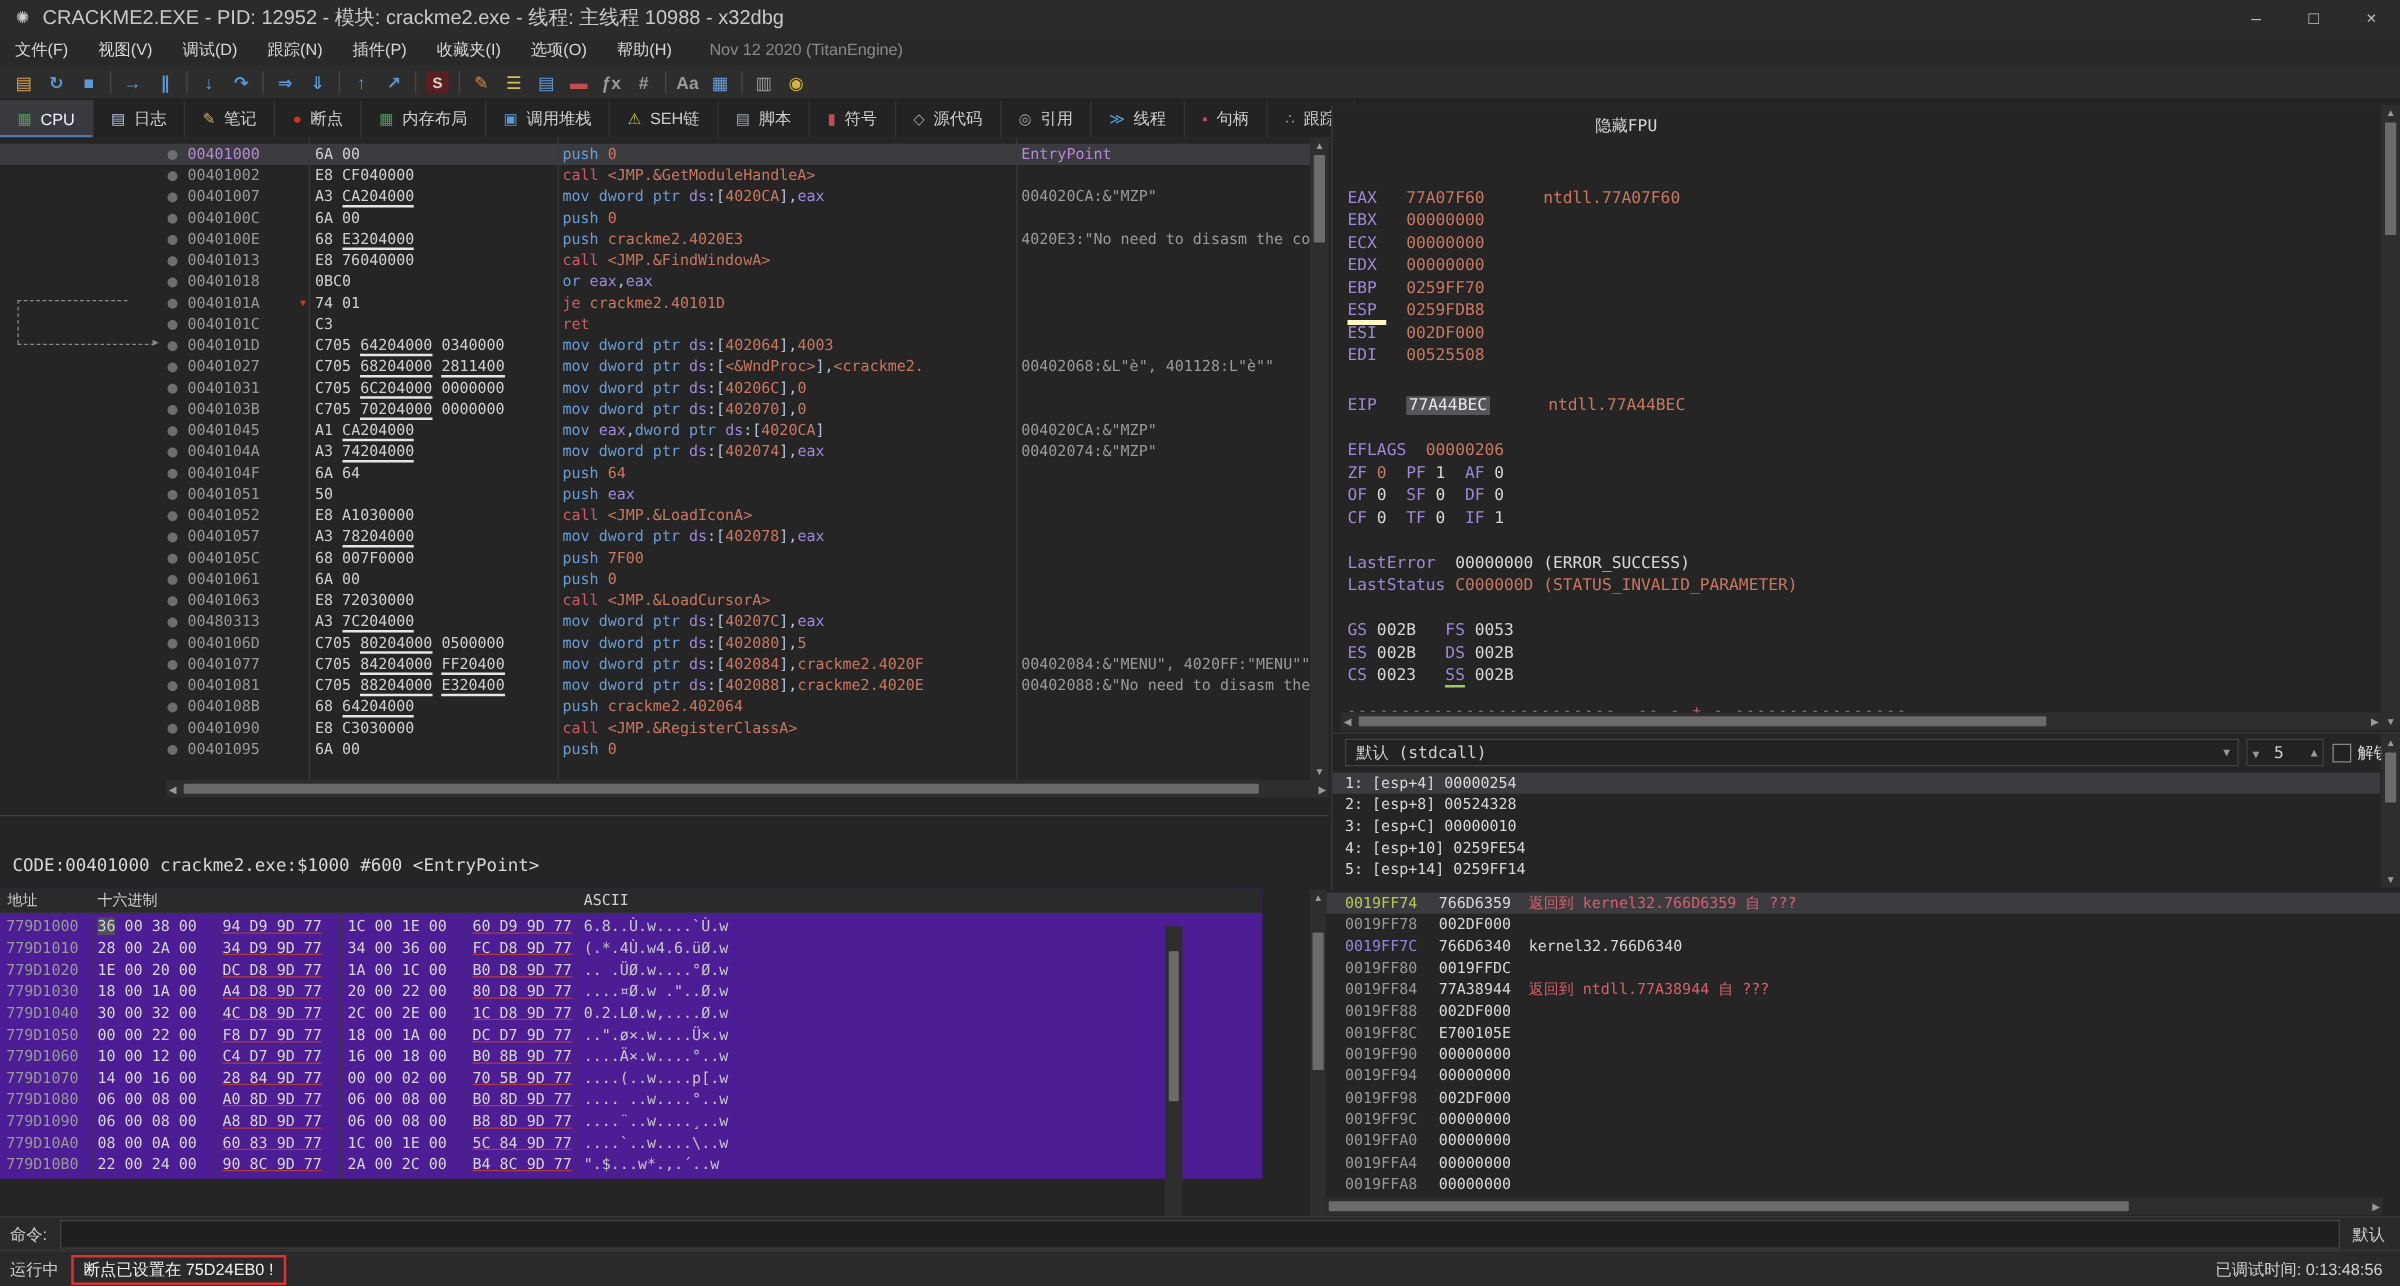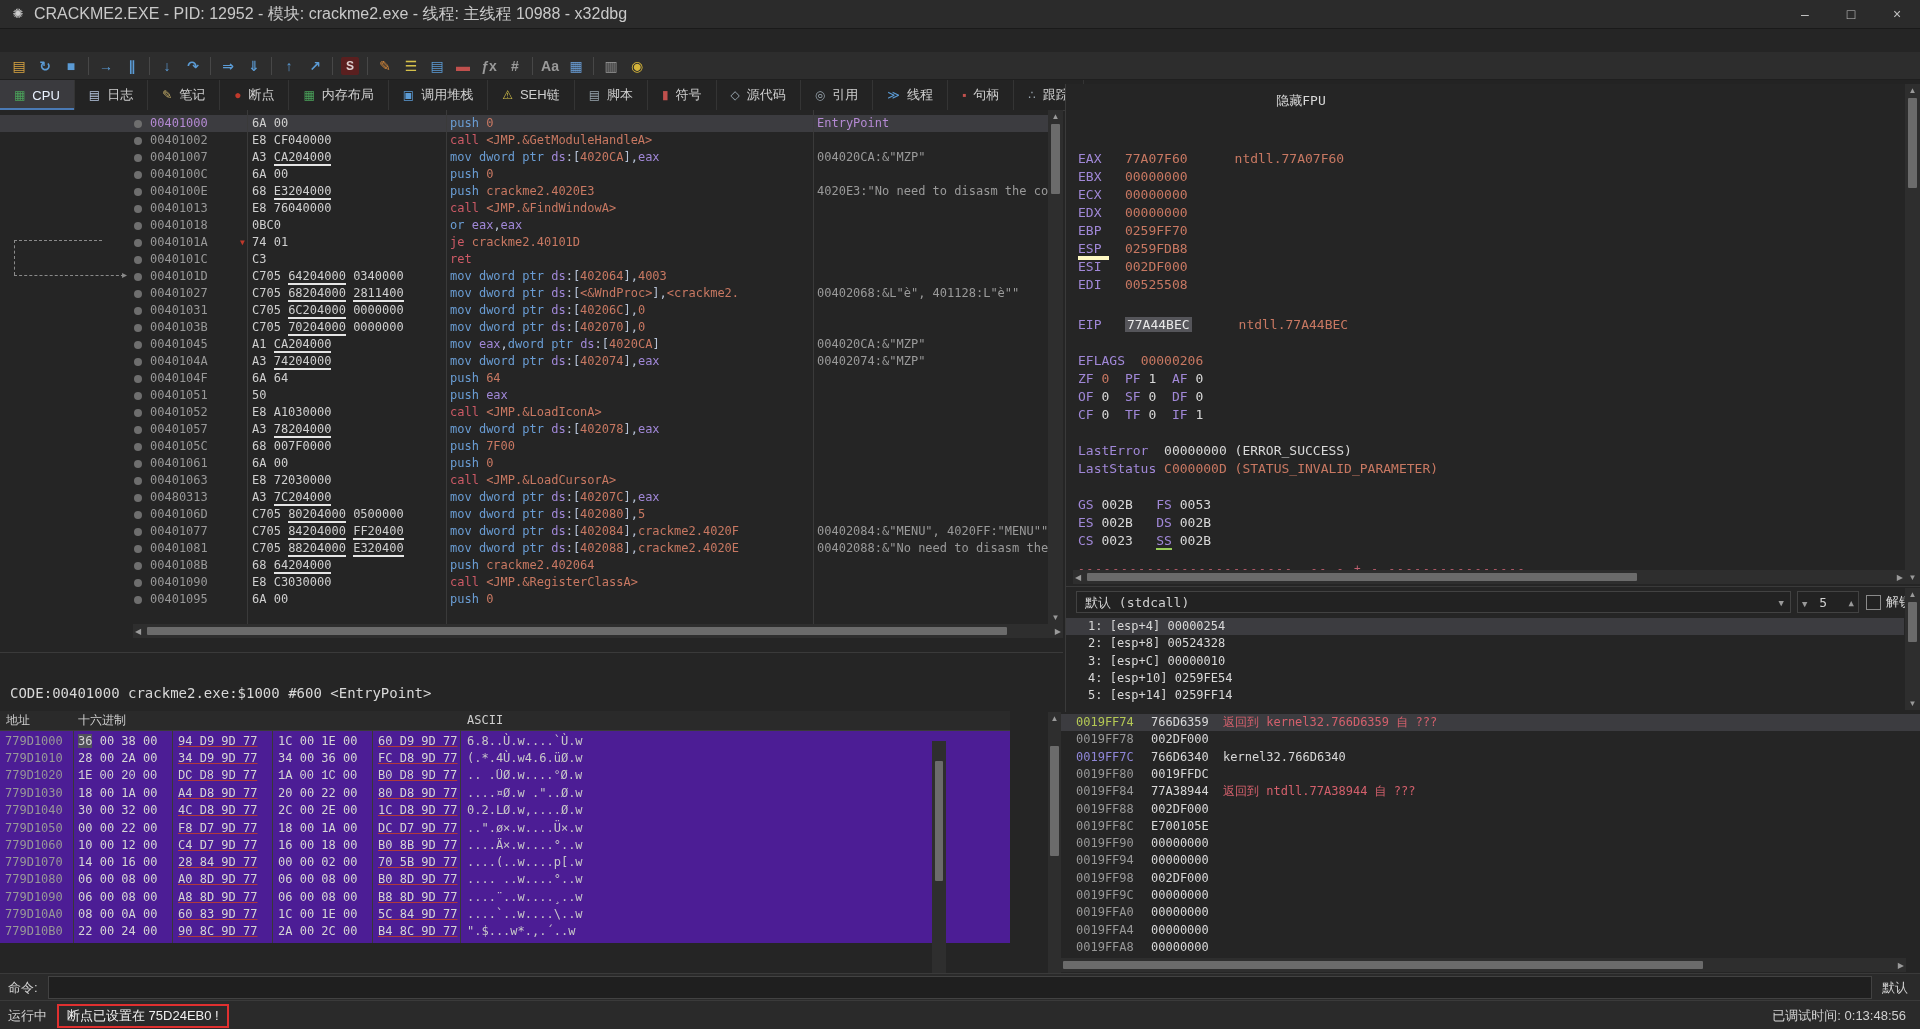--- a/index.html
+++ b/index.html
@@ -55,21 +55,21 @@
   .rhl{background:#55555a;color:#e8e8e8;padding:0 2px;}
   #reg-dashes{color:#c06070;letter-spacing:2px;font-size:11px;}
   
   #args{position:absolute;left:1065px;top:586px;width:855px;height:126px;background:#252525;border-left:1px solid #3a3a3a;border-top:1px solid #3a3a3a;}
   #conv-combo{position:absolute;left:10px;top:4px;width:715px;height:22px;background:#222;border:1px solid #424242;line-height:22px;padding-left:8px;box-sizing:border-box;color:#d0d0d0;}
   #conv-combo .caret{float:right;margin-right:6px;color:#9a9a9a;font-size:9px;}
   #arg-spin{position:absolute;left:731px;top:4px;width:62px;height:22px;background:#222;border:1px solid #424242;line-height:22px;box-sizing:border-box;color:#d0d0d0;}
   #arg-spin .caret{color:#9a9a9a;font-size:9px;padding:0 4px;}
   #unlock{position:absolute;left:800px;top:6px;display:flex;align-items:center;color:#d8d8d8;}
   #unlock .box{width:13px;height:13px;border:1px solid #8a8a8a;background:#222;margin-right:5px;}
-  .arow{position:absolute;left:0;width:838px;height:17px;line-height:17px;font-size:12px;color:#d8d8d8;padding-left:22px;box-sizing:border-box;}
+  .arow{position:absolute;left:0;width:838px;height:17px;line-height:17px;font-size:12px;color:#d8d8d8;padding-left:10px;box-sizing:border-box;}
   .arow.sel{background:#3c3c40;}
   
   #btabs{position:absolute;left:0;top:712px;width:1010px;height:29px;background:#232323;display:flex;border-bottom:1px solid #3a3a3a;}
   #dump{position:absolute;left:0;top:711px;width:1010px;height:232px;background:#4c1d95;overflow:hidden;}
   #dump-head{position:absolute;left:0;top:0;width:1010px;height:19px;background:#2a2a2a;border-bottom:1px solid #3a3a3a;color:#cfcfcf;font-size:12px;line-height:19px;}
   .dh-addr{position:absolute;left:6px;} .dh-hex{position:absolute;left:78px;} .dh-ascii{position:absolute;left:467px;}
   .mrow{position:absolute;left:0;width:1010px;height:17px;line-height:17px;font-size:12px;}
   .maddr{position:absolute;left:5px;color:#989898;}
   .mg{position:absolute;color:#d4d4d4;} 
   .mg.u{text-decoration:underline;text-decoration-color:#b03a3a;}
@@ -104,20 +104,31 @@
   <div id="titlebar">
     <span id="app-icon">✺</span>
     <span id="title-text">CRACKME2.EXE - PID: 12952 - 模块: crackme2.exe - 线程: 主线程 10988 - x32dbg</span>
     <div id="win-controls">
       <span class="winbtn">–</span>
       <span class="winbtn">□</span>
       <span class="winbtn">×</span>
     </div>
   </div>
 
+  <div id="menubar">
+      <span class="menu-item">文件(F)</span>
+      <span class="menu-item">视图(V)</span>
+      <span class="menu-item">调试(D)</span>
+      <span class="menu-item">跟踪(N)</span>
+      <span class="menu-item">插件(P)</span>
+      <span class="menu-item">收藏夹(I)</span>
+      <span class="menu-item">选项(O)</span>
+      <span class="menu-item">帮助(H)</span>
+      <span class="menu-item" id="menu-right">Nov 12 2020 (TitanEngine)</span>
+    </div>
 
   <div id="toolbar">
       <span class="tbtn" style="color: rgb(217, 164, 65);">▤</span>
       <span class="tbtn" style="color: rgb(91, 155, 213);">↻</span>
       <span class="tbtn" style="color: rgb(91, 155, 213);">■</span>
       <span class="tsep"></span>
       <span class="tbtn" style="color: rgb(91, 155, 213);">→</span>
       <span class="tbtn" style="color: rgb(91, 155, 213);">∥</span>
       <span class="tsep"></span>
       <span class="tbtn" style="color: rgb(91, 155, 213);">↓</span>
@@ -553,21 +564,21 @@
           <span class="mascii">6.8..Ù.w....`Ù.w</span>
         </div>
         <div class="mrow" style="top: 39.3px;">
           <span class="maddr">779D1010</span>
           <span class="mg mg0">28 00 2A 00</span>
           <span class="mg mg1 u">34 D9 9D 77</span>
           <span class="mg mg2">34 00 36 00</span>
           <span class="mg mg3 u">FC D8 9D 77</span>
           <span class="mascii">(.*.4Ù.w4.6.üØ.w</span>
         </div>
-        <div class="mrow" style="top: 56.6px; font-family: Liberation Mono, monospace;">
+        <div class="mrow" style="top: 56.6px;">
           <span class="maddr">779D1020</span>
           <span class="mg mg0">1E 00 20 00</span>
           <span class="mg mg1 u">DC D8 9D 77</span>
           <span class="mg mg2">1A 00 1C 00</span>
           <span class="mg mg3 u">B0 D8 9D 77</span>
           <span class="mascii">.. .ÜØ.w....°Ø.w</span>
         </div>
         <div class="mrow" style="top: 73.9px;">
           <span class="maddr">779D1030</span>
           <span class="mg mg0">18 00 1A 00</span>

